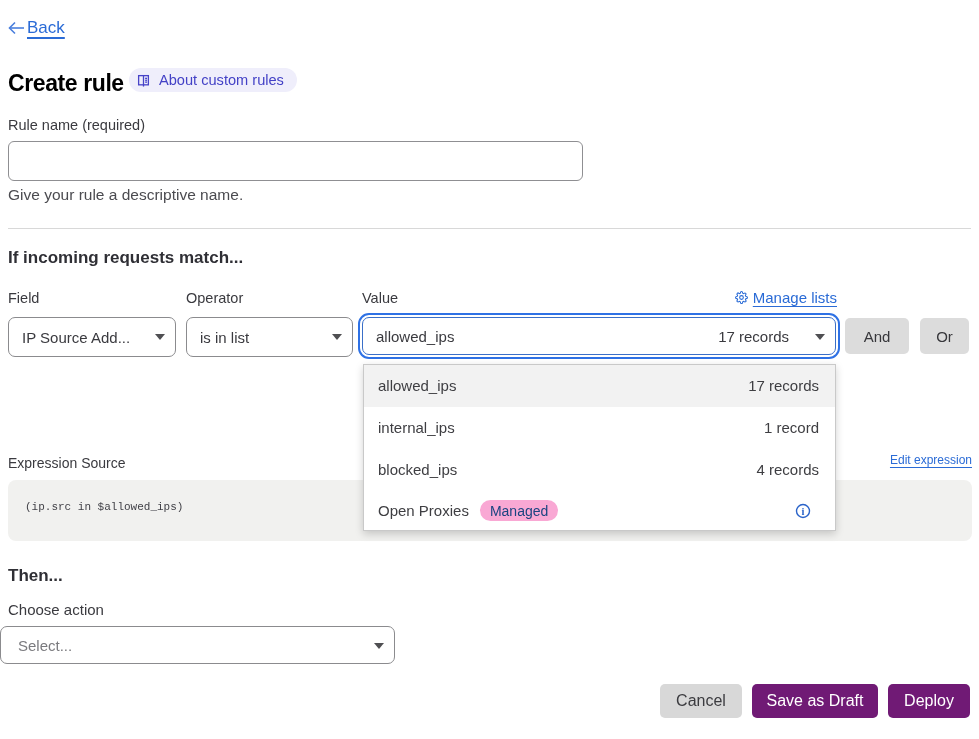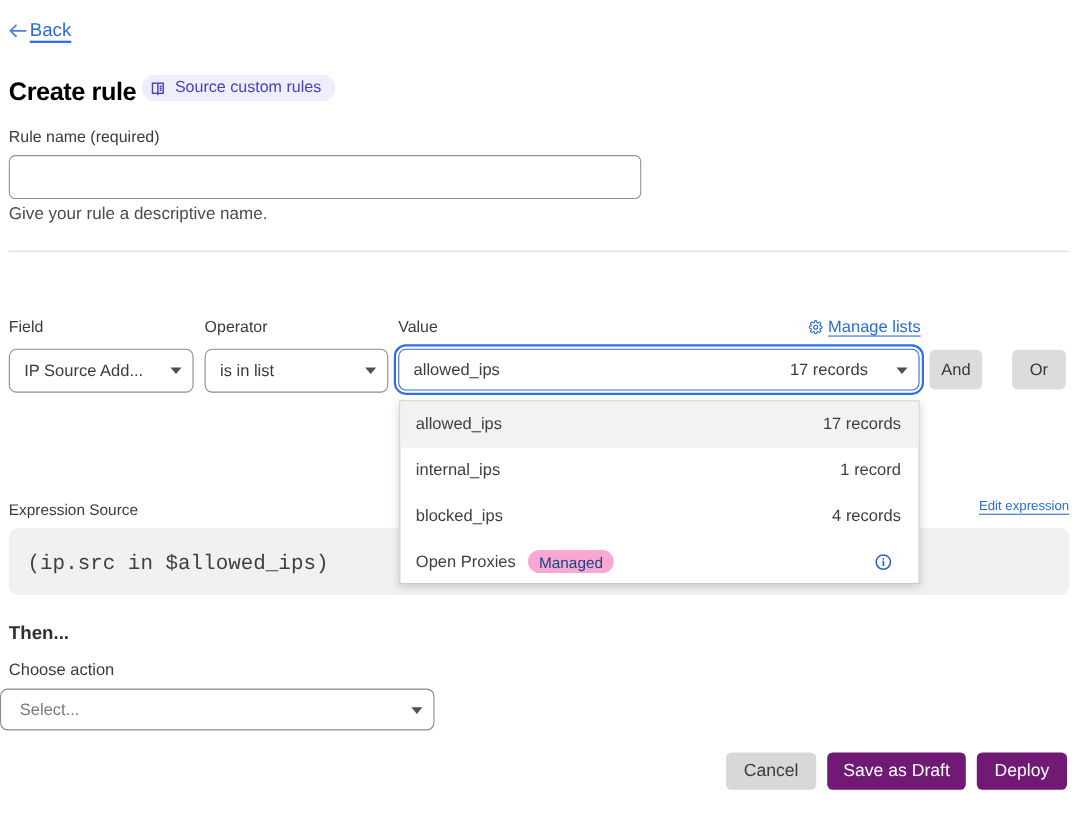--- a/index.html
+++ b/index.html
@@ -35,36 +35,36 @@
          display:flex; align-items:center; font-size:15px; color:#3A3A3F; }
   .sel .arrow { position:absolute; right:10px; top:16px; width:0; height:0;
                 border-left:5.5px solid transparent; border-right:5.5px solid transparent; border-top:6.5px solid #4F4F52; }
   .sel-field { left:8px; top:317px; width:168px; padding-left:13px; }
   .sel-operator { left:186px; top:317px; width:167px; padding-left:13px; }
   .sel-value { left:362px; top:317px; width:474px; height:38px; padding-left:13px; border:1.3px solid #3A6FC8;
                outline:2.5px solid #2E71E5; outline-offset:2.5px; }
   .sel-value .count { position:absolute; right:46px; font-size:15px; color:#3A3A3F; }
   .btn-gray { position:absolute; background:#DCDCDC; border-radius:5px; color:#37373B; font-size:15px;
               display:flex; align-items:center; justify-content:center; }
-  .btn-and { left:845px; top:318px; width:48px; height:36px; }
+  .btn-and { left:845px; top:318px; width:64px; height:36px; }
   .btn-or { left:920px; top:318px; width:49px; height:36px; }
 
   .dropdown { left:363px; top:364px; width:473px; height:167px; background:#fff;
               border:1px solid #C9C9C9; box-shadow:0 3px 8px rgba(0,0,0,0.18); z-index:5; }
   .drow { position:relative; height:41.7px; display:flex; align-items:center; padding:0 16px 0 14px;
           font-size:15px; color:#3E3E42; }
   .drow .right { margin-left:auto; }
   .drow.hl { background:#F2F2F2; }
   .pill { background:#f9a8d4; color:#1A4480; border-radius:11px; height:21px; padding:0 10px;
           display:flex; align-items:center; font-size:14px; margin-left:11px; }
 
   .ep-label { left:8px; top:455px; font-size:14px; color:#3A3A3F; }
   .editexp { top:453px; right:7px; font-size:12px; color:#2A6BD6; text-decoration:underline; text-underline-offset:3px; }
   .epbox { left:8px; top:480px; width:964px; height:61px; background:#F1F1EF; border-radius:8px; }
-  .mono { left:25px; top:501px; font-size:19px; font-family:"Liberation Mono", monospace; color:#3F3F45; }
+  .mono { left:25px; top:501px; font-size:11px; font-family:"Liberation Mono", monospace; color:#3F3F45; }
 
   .then-head { left:8px; top:566px; }
   .lbl-action { left:8px; top:601px; font-size:15px; }
   .sel-action { left:0; top:626px; width:395px; height:38px; padding-left:17px; color:#7A7A7E; }
   .sel-action .arrow { top:16px; }
 
   .btn { position:absolute; border-radius:5px; font-size:16px; display:flex; align-items:center; justify-content:center; height:34px; top:684px; }
   .btn-cancel { left:660px; width:82px; background:#D8D8D8; color:#3B3B3F; }
   .btn-blue { background:#701a75; color:#fff; }
   .btn-save { left:752px; width:126px; }
@@ -84,28 +84,29 @@
 
   <div class="abs h1">Create rule</div>
   <div class="abs badge">
     <svg width="13" height="13" viewBox="0 0 24 24" fill="none" stroke="#4743C8" stroke-width="2.4">
       <rect x="3" y="3" width="18" height="17"></rect>
       <line x1="12" y1="3" x2="12" y2="23.2"></line>
       <line x1="15" y1="8" x2="18.5" y2="8"></line>
       <line x1="15" y1="11.5" x2="18.5" y2="11.5"></line>
       <line x1="15" y1="15" x2="18.5" y2="15"></line>
     </svg>
-    <span>Source custom rules</span>
+    <span>About custom rules</span>
   </div>
 
   <div class="abs label rulename-label">Rule name (required)</div>
   <div class="abs ruleinput"></div>
   <div class="abs helper">Give your rule a descriptive name.</div>
 
   <div class="abs divider"></div>
+  <div class="abs sect if-head">If incoming requests match...</div>
 
   <div class="abs label lbl-field">Field</div>
   <div class="abs label lbl-operator">Operator</div>
   <div class="abs label lbl-value">Value</div>
   <div class="abs managelists">
     <svg width="13" height="13" viewBox="0 0 24 24" fill="none" stroke="#2A6BD6" stroke-width="2">
       <circle cx="12" cy="12" r="3.4"></circle>
       <path d="M19.4 15a1.65 1.65 0 0 0 .33 1.82l.06.06a2 2 0 1 1-2.83 2.83l-.06-.06a1.65 1.65 0 0 0-1.82-.33 1.65 1.65 0 0 0-1 1.51V21a2 2 0 1 1-4 0v-.09A1.65 1.65 0 0 0 9 19.4a1.65 1.65 0 0 0-1.82.33l-.06.06a2 2 0 1 1-2.83-2.83l.06-.06a1.65 1.65 0 0 0 .33-1.82 1.65 1.65 0 0 0-1.51-1H3a2 2 0 1 1 0-4h.09A1.65 1.65 0 0 0 4.6 9a1.65 1.65 0 0 0-.33-1.82l-.06-.06a2 2 0 1 1 2.83-2.83l.06.06a1.65 1.65 0 0 0 1.82.33H9a1.65 1.65 0 0 0 1-1.51V3a2 2 0 1 1 4 0v.09a1.65 1.65 0 0 0 1 1.51 1.65 1.65 0 0 0 1.82-.33l.06-.06a2 2 0 1 1 2.83 2.83l-.06.06a1.65 1.65 0 0 0-.33 1.82V9a1.65 1.65 0 0 0 1.51 1H21a2 2 0 1 1 0 4h-.09a1.65 1.65 0 0 0-1.51 1z"></path>
     </svg>
     <span class="txt">Manage lists</span>

